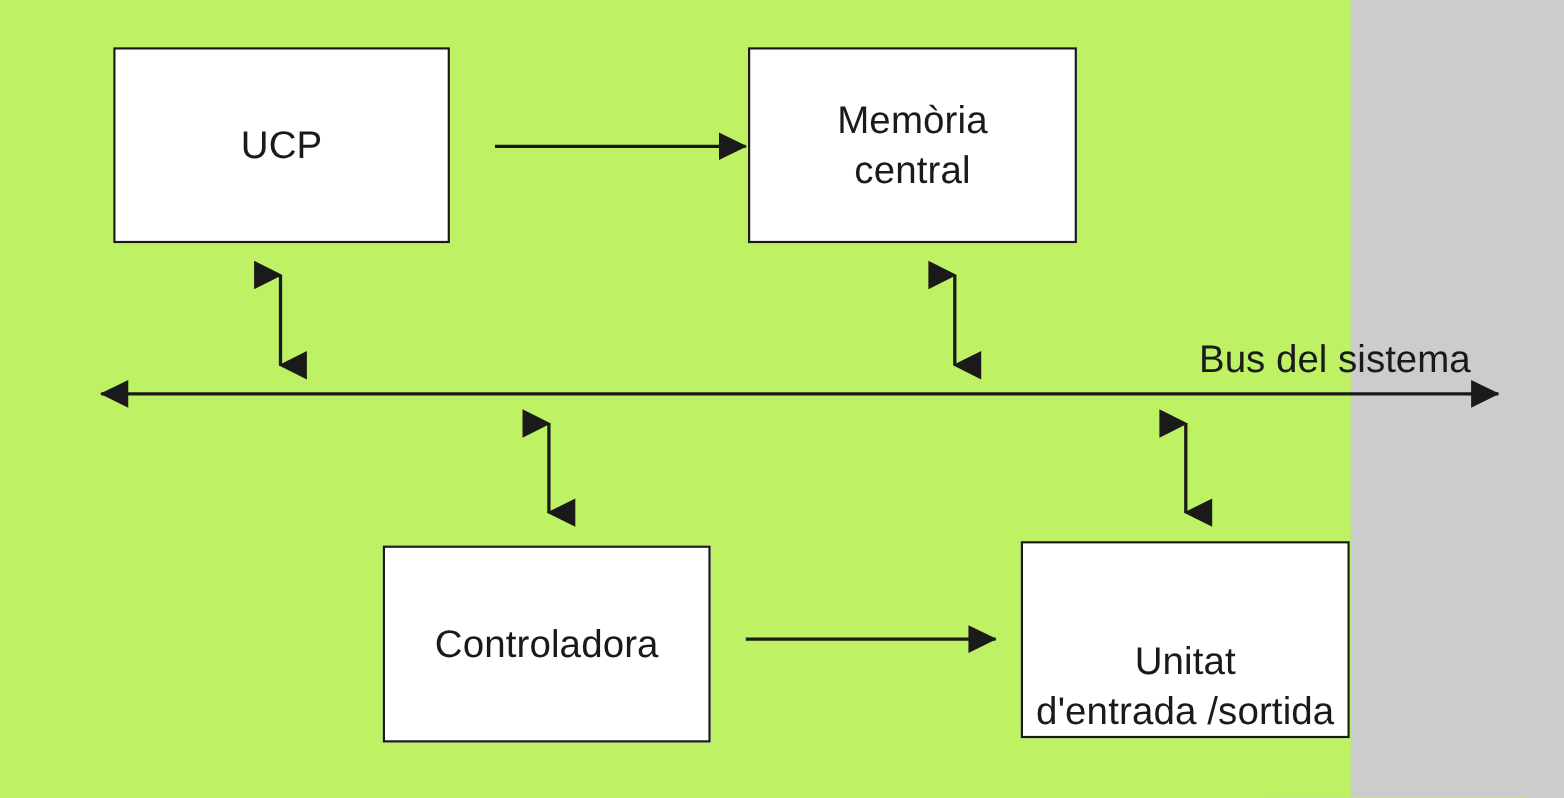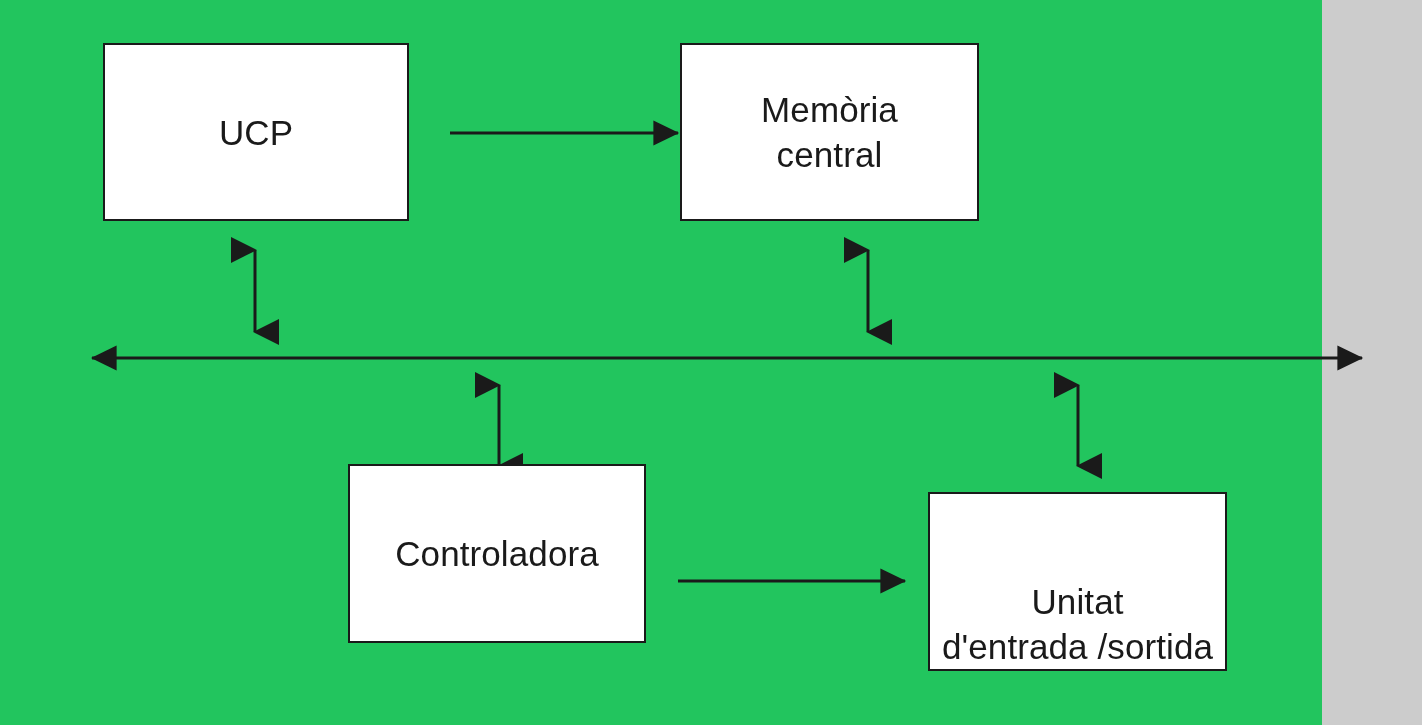--- a/index.html
+++ b/index.html
@@ -9,23 +9,23 @@
   }
   body {
     width: 1422px;
     height: 725px;
     background: #cccccc;
     font-family: "Liberation Sans", sans-serif;
     overflow: hidden;
   }
   #diagram-root {
     position: relative;
-    width: 1322px;
+    width: 1228px;
     height: 725px;
-    background: #22c55e;
+    background: #bef264;
   }
   #diagram-svg {
     position: absolute;
     left: 0;
     top: 0;
     width: 1422px;
     height: 725px;
   }
   .node-box {
     position: absolute;
@@ -49,21 +49,21 @@
     position: absolute;
     font-family: "Liberation Sans", sans-serif;
     font-size: 35px;
     line-height: 40px;
     color: #1a1a1a;
     white-space: nowrap;
   }
   
   #node-ucp        { left: 103px; top: 43px;  width: 306px; height: 178px; }
   #node-memoria    { left: 680px; top: 43px;  width: 299px; height: 178px; }
-  #node-controladora { left: 348px; top: 464px; width: 298px; height: 179px; }
+  #node-controladora { left: 348px; top: 496px; width: 298px; height: 179px; }
   #node-io         { left: 928px; top: 492px; width: 299px; height: 179px; align-items: flex-end; }
   #bus-label       { left: 1090px; top: 307px; }
 </style>
 </head>
 <body>
 
 <div id="diagram-root">
 
   <svg id="diagram-svg" viewBox="0 0 1422 725">
     <defs>
@@ -107,14 +107,15 @@
 
   <div class="node-box" id="node-controladora">
     <span class="node-label">Controladora</span>
   </div>
 
   <div class="node-box" id="node-io">
     <span class="node-label">Unitat
 d'entrada /sortida</span>
   </div>
 
+  <div id="bus-label">Bus del sistema</div>
 
 </div>
 
 </body></html>

